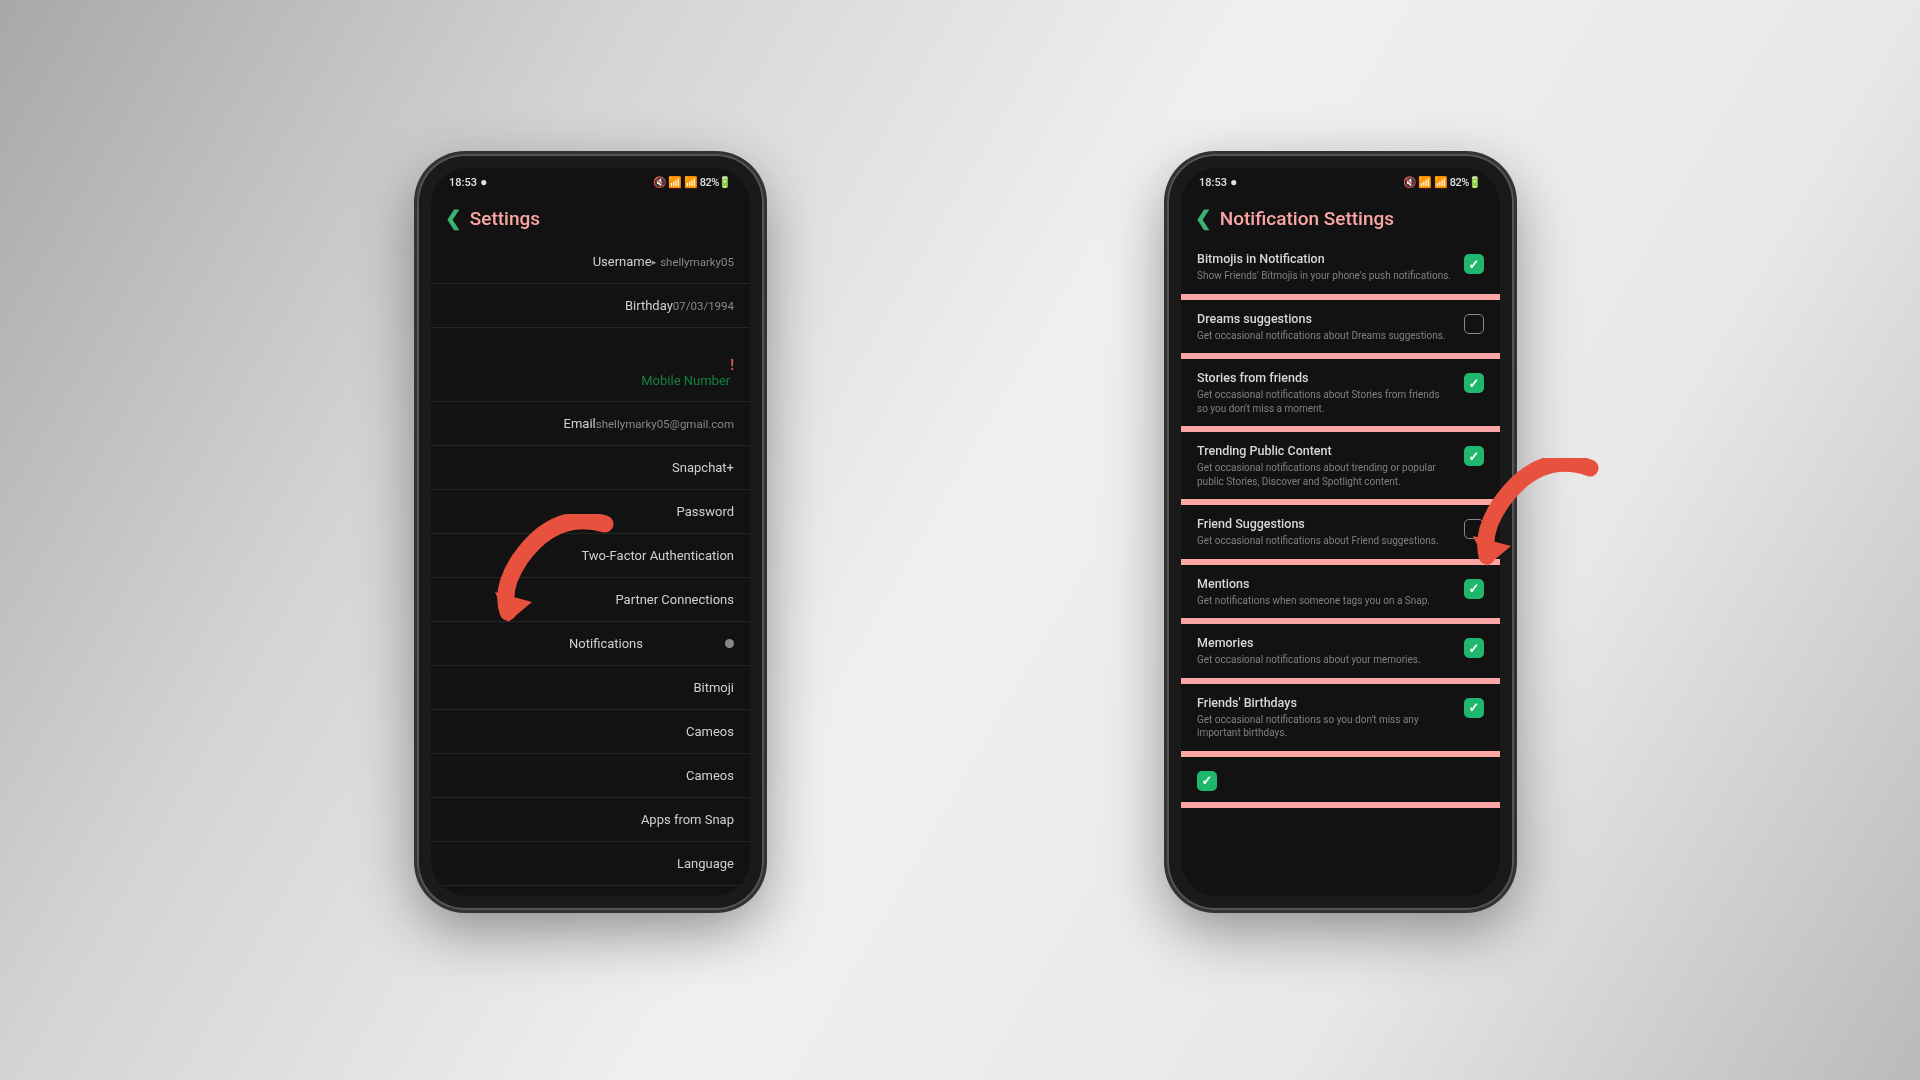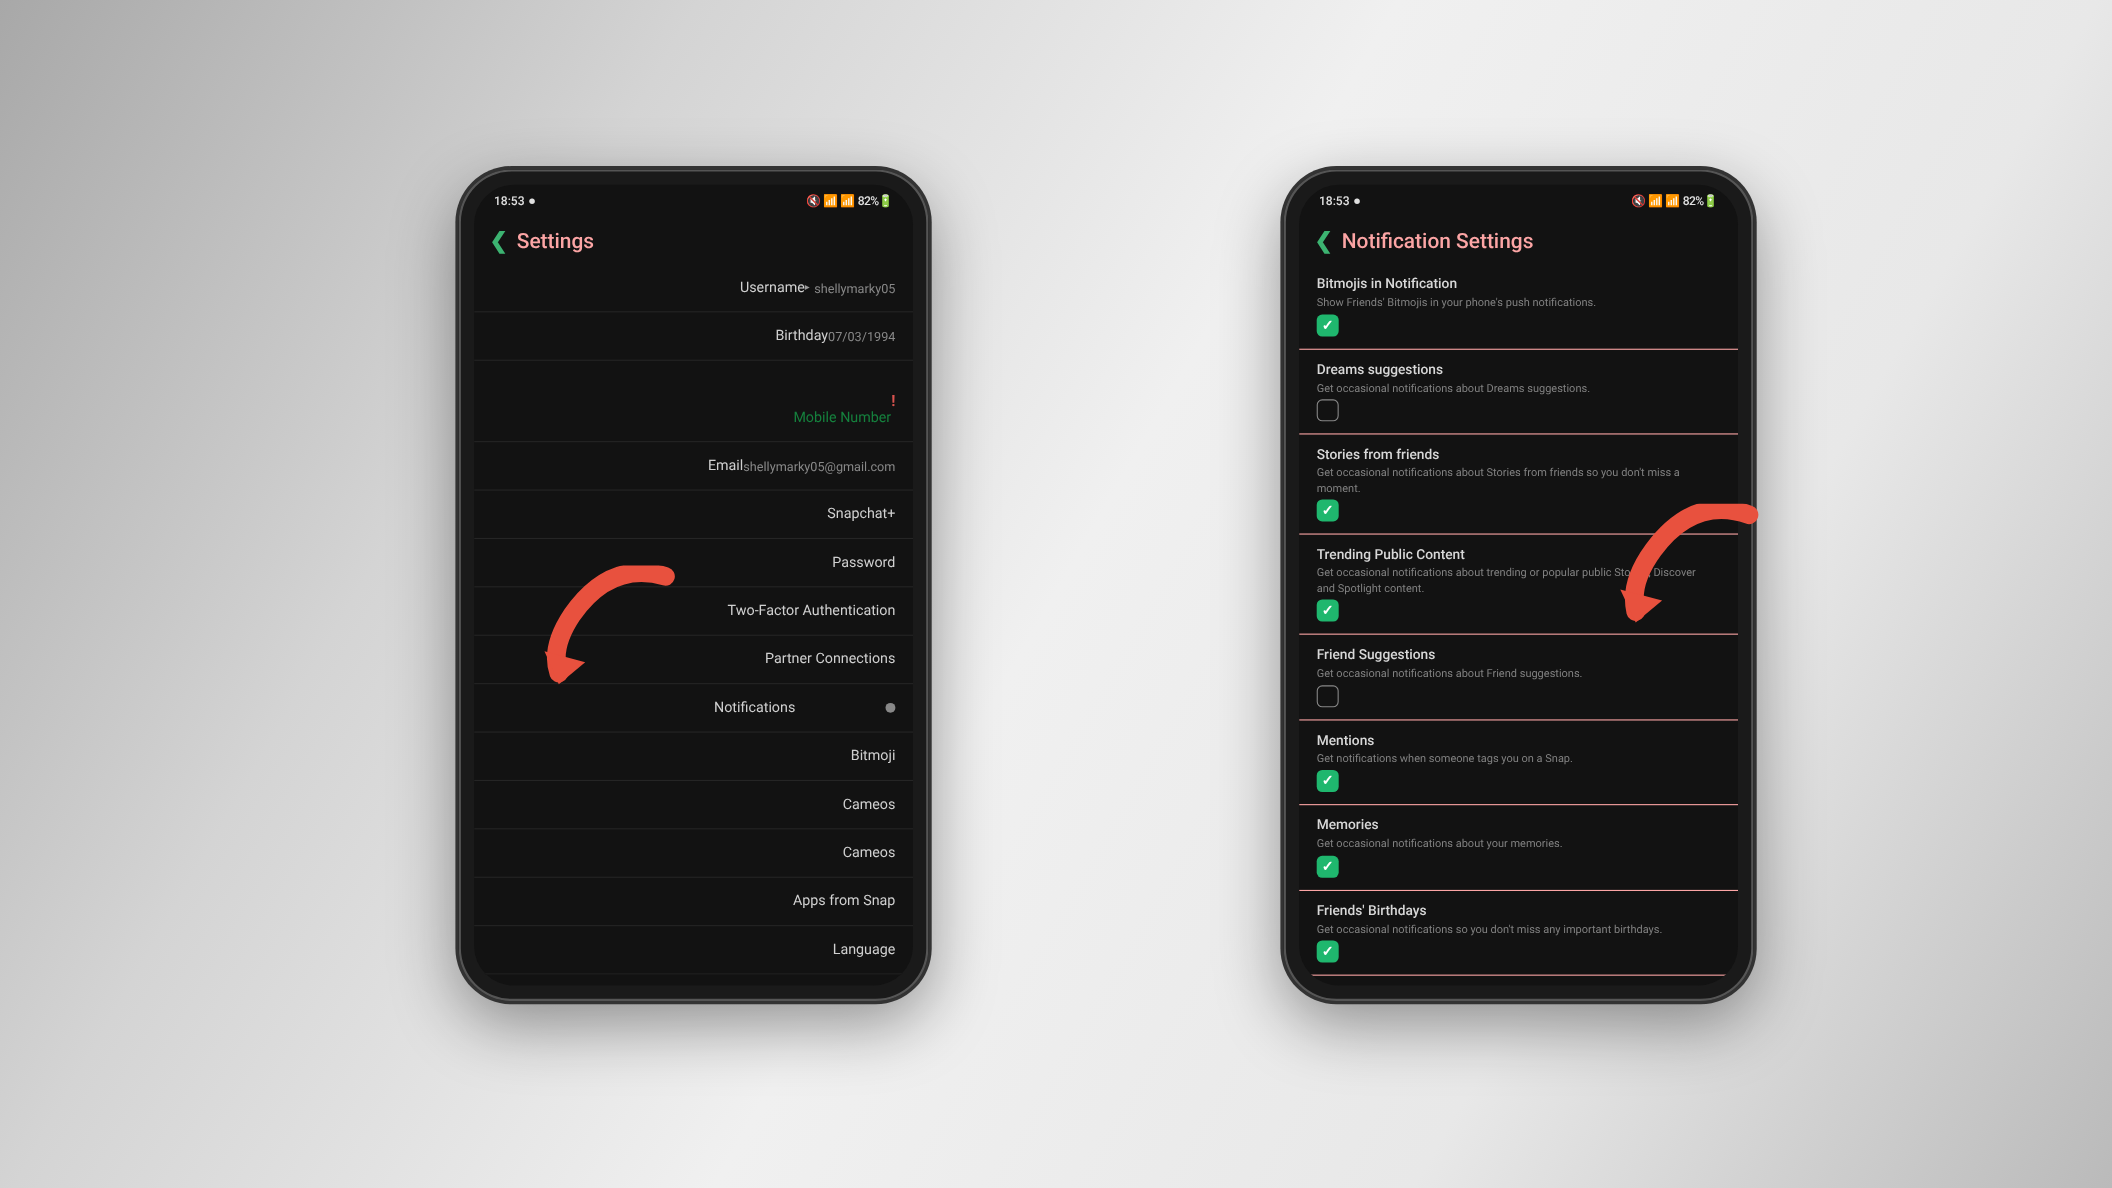--- a/index.html
+++ b/index.html
@@ -6,21 +6,21 @@
   body {
     width: 1920px;
     height: 1080px;
     background: linear-gradient(120deg, #a8a8a8 0%, #d4d4d4 25%, #f0f0f0 50%, #e8e8e8 75%, #bababa 100%);
     font-family: -apple-system, BlinkMacSystemFont, "Segoe UI", Roboto, Arial, sans-serif;
     position: relative;
     overflow: hidden;
   }
   .phone {
     position: absolute;
-    width: 427px;
+    width: 347px;
     height: 756px;
     background: #1a1a1a;
     border-radius: 48px;
     padding: 14px;
     box-shadow: 0 0 0 3px #333, 0 20px 60px rgba(0,0,0,0.4), inset 0 0 0 2px #555;
   }
   .phone-left { left: 417px; top: 154px; }
   .phone-right { left: 1167px; top: 154px; }
   .screen {
     width: 100%;
@@ -87,22 +87,21 @@
     height: 9px;
     border-radius: 50%;
     background: #888;
     margin-left: 82px;
   }
   .notif-row {
     display: flex;
     justify-content: space-between;
     align-items: flex-start;
     padding: 11px 16px 11px 16px;
-    border-bottom: 1px solid #fca5a5;
-    flex-direction: column;
+    border-bottom: 6px solid #fca5a5;
   }
   .notif-text { flex: 1; padding-right: 12px; }
   .notif-title {
     color: #d8d8d8;
     font-size: 12.5px;
     font-weight: 500;
     margin-bottom: 3px;
   }
   .notif-desc {
     color: #808080;

